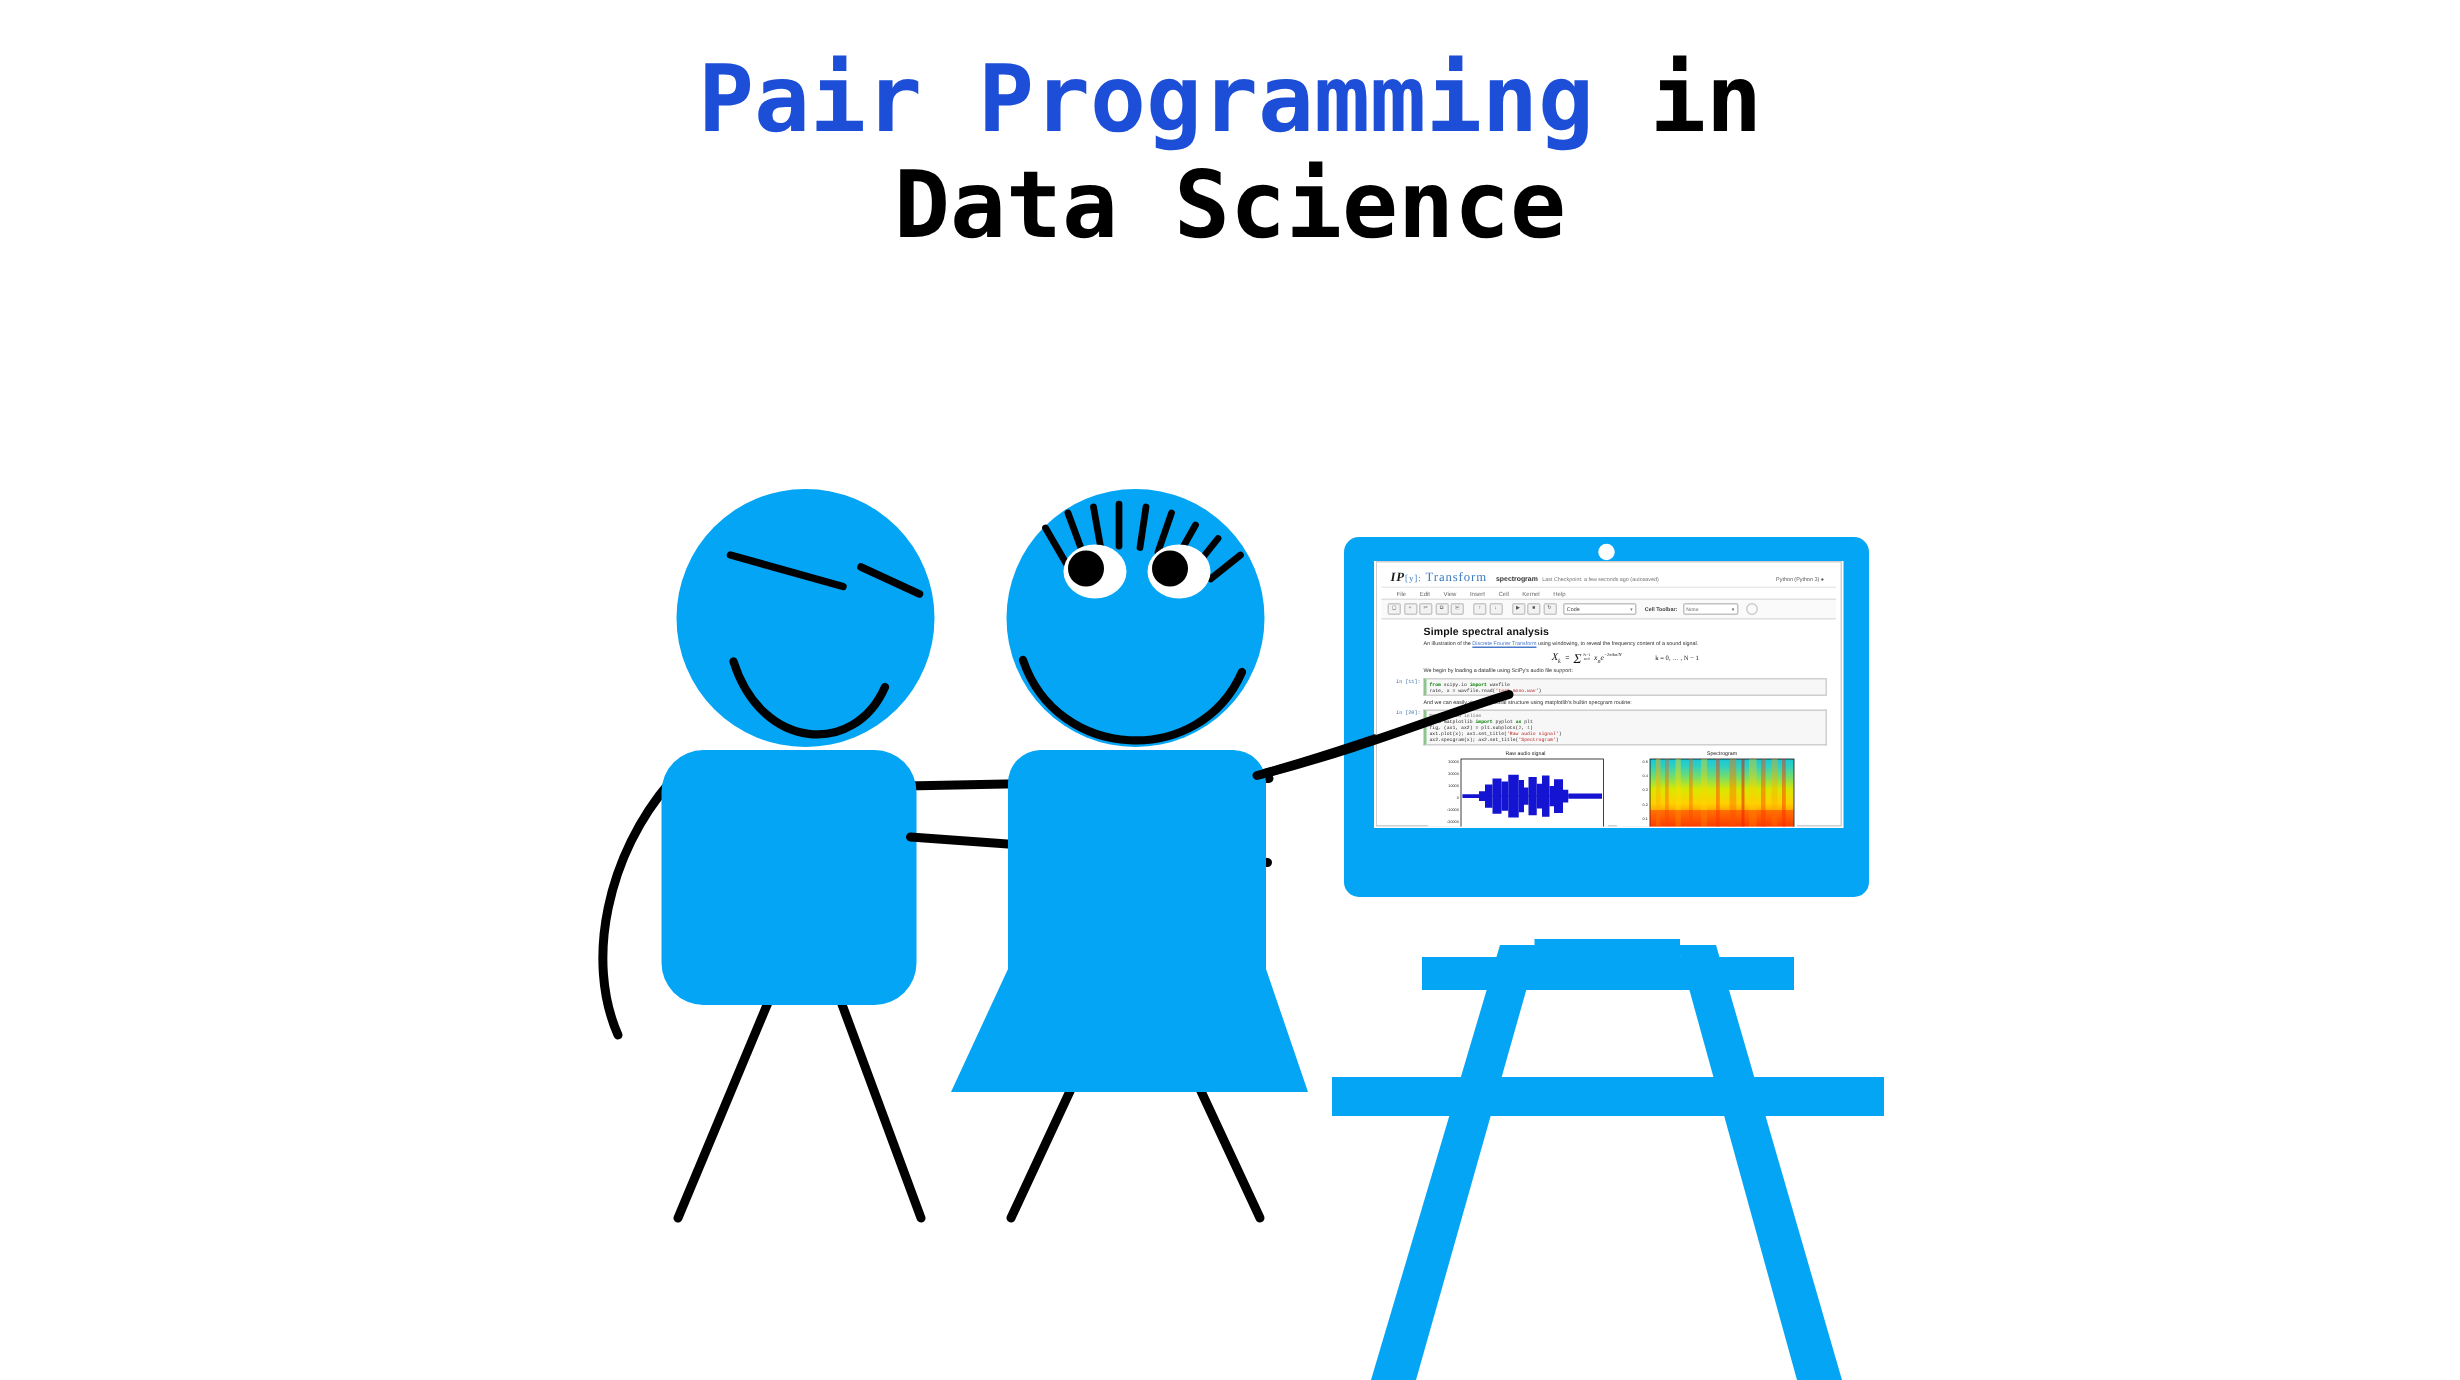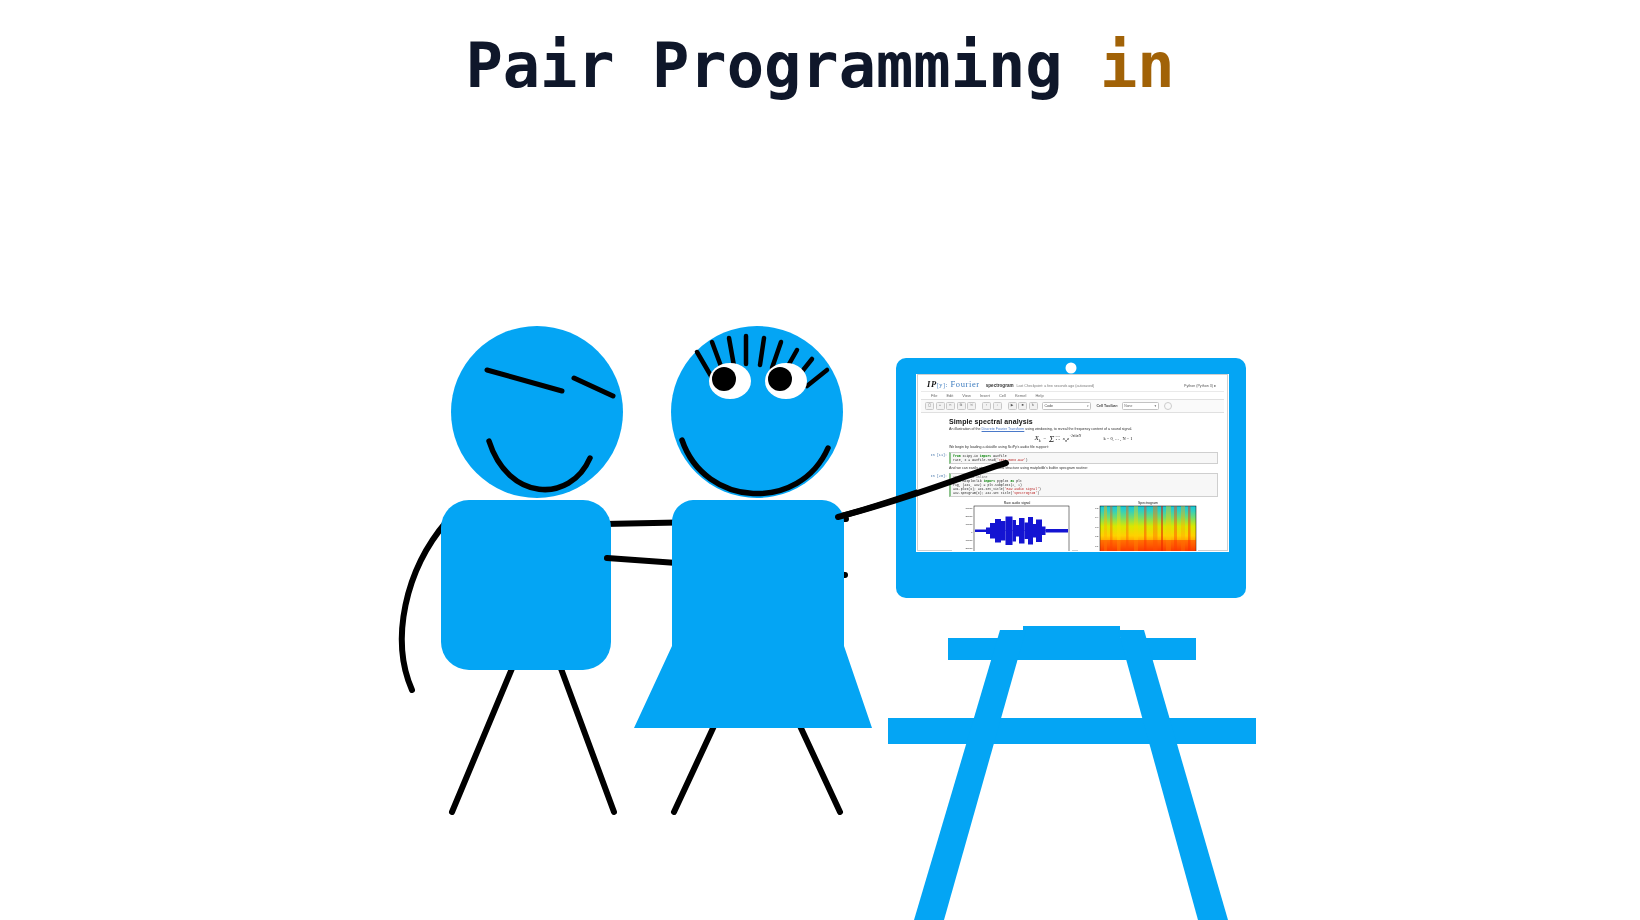--- a/index.html
+++ b/index.html
@@ -10,22 +10,22 @@
   #stage{position:relative;width:1640px;height:920px;}
 
   
   .title-block{
     position:absolute;left:0;top:30px;width:1640px;text-align:center;
     font-family:"DejaVu Sans Mono","Liberation Mono",monospace;
     font-weight:bold;line-height:1.15;letter-spacing:0px;
     pointer-events:none;
   }
   .title-line{font-size:62px;white-space:nowrap;}
-  .t-blue{color:#0f172a;}
-  .t-black{color:#a16207;text-align:center;}
+  .t-blue{color:#1d4ed8;}
+  .t-black{color:#000000;text-align:center;}
 
   
   #art{position:absolute;left:0;top:0;width:1640px;height:920px;}
 
   
   .nb{
     position:absolute;left:917px;top:374px;width:311px;height:177px;
     background:#ffffff;overflow:hidden;
     box-shadow:0 0 0 1px #cfcfcf inset;
     font-family:"Liberation Sans",sans-serif;
@@ -109,20 +109,21 @@
   .plots{display:flex;gap:6px;justify-content:center;margin-top:2px;margin-left:-18px;}
   .plot{background:#fff;border:0;}
 </style>
 </head>
 <body>
 
 <div id="stage">
 
   <div class="title-block">
     <div class="title-line"><span class="t-blue">Pair Programming</span><span class="t-black"> in</span></div>
+    <div class="title-line t-black">Data Science</div>
   </div>
 
   <svg id="art" viewBox="0 0 1640 920">
 
     <g fill="#04a5f4">
 
       <rect x="948" y="638" width="248" height="22"></rect>
 
       <rect x="1023" y="626" width="97" height="14"></rect>
 
@@ -188,21 +189,21 @@
       <circle cx="780" cy="379" r="12" fill="#000"></circle>
 
       <path d="M682 440 C 705 508, 800 512, 828 448" stroke="#000" stroke-width="5.5" fill="none" stroke-linecap="round"></path>
     </g>
   </svg>
 
   <div class="nb">
     <div class="nb-inner">
 
       <div class="nb-header">
-        <div class="nb-logo"><b>IP</b><span class="sub">[y]:</span> <span>Fourier</span></div>
+        <div class="nb-logo"><b>IP</b><span class="sub">[y]:</span> <span>Transform</span></div>
         <div class="nb-title">spectrogram</div>
         <div class="nb-ckpt">Last Checkpoint: a few seconds ago (autosaved)</div>
         <div class="nb-kernel">Python (Python 3) ●</div>
       </div>
 
       <div class="nb-menubar">
         <div class="nb-menu">File</div>
         <div class="nb-menu">Edit</div>
         <div class="nb-menu">View</div>
         <div class="nb-menu">Insert</div>

